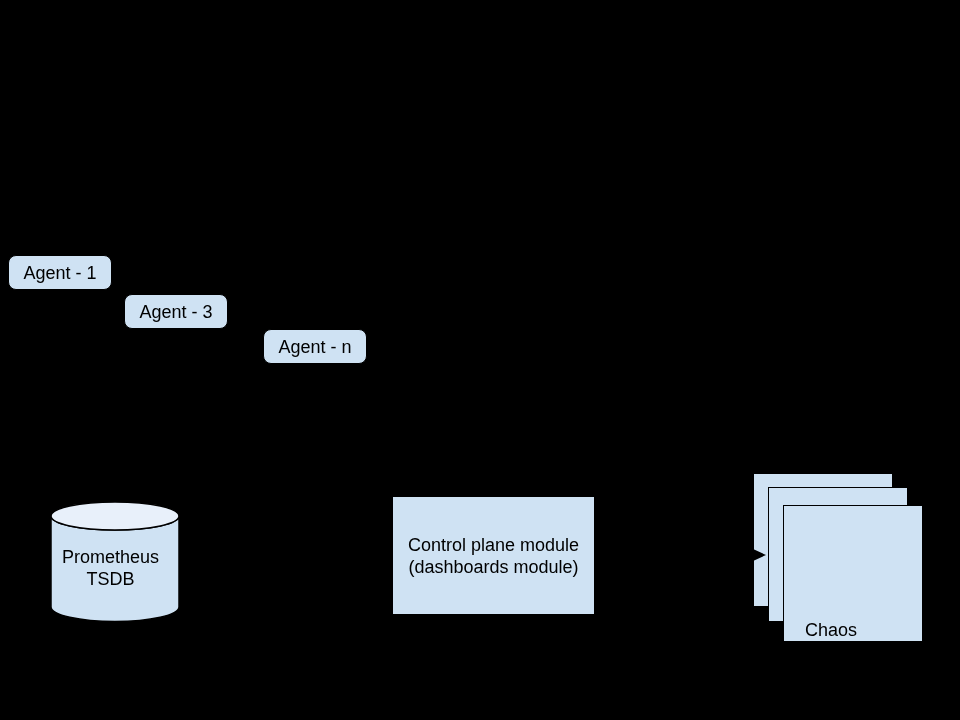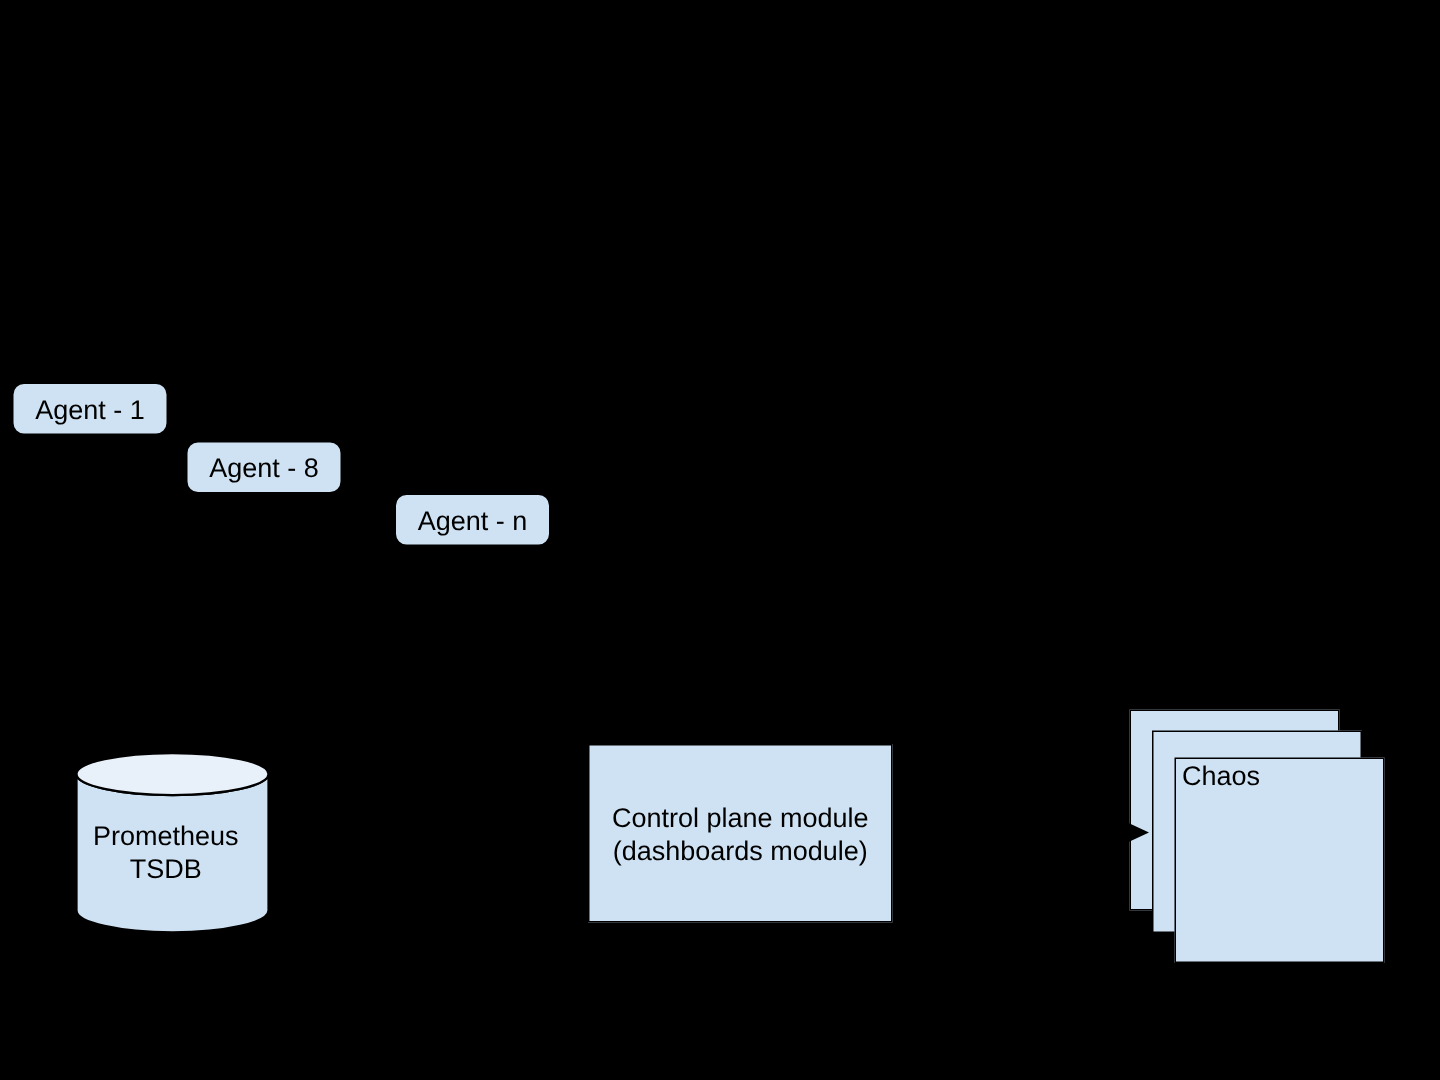--- a/index.html
+++ b/index.html
@@ -62,42 +62,42 @@
   .card {
     border: 1.5px solid #000;
     width: 140px;
   }
   .card-back   { left: 753px; top: 457px; height: 134px; }
   .card-middle { left: 768px; top: 471px; height: 135px; }
   .card-front  {
     left: 783px; top: 489px; height: 137px;
     display: flex;
     flex-direction: column;
-    justify-content: flex-start;
-    padding-left: 4px;
+    justify-content: flex-end;
+    padding-left: 21px;
   }
 
   .arrow-overlay {
     position: absolute;
     left: 0; top: 0;
     width: 960px; height: 720px;
     pointer-events: none;
   }
   .line { white-space: nowrap; }
 </style>
 </head>
 <body>
 
 <div class="canvas" style="--bg: #000000; --node-fill: #cfe2f3; --text: #000000;">
 
   <div class="node agent agent-1">
     <span class="line">Agent - 1</span>
   </div>
   <div class="node agent agent-2">
-    <span class="line">Agent - 8</span>
+    <span class="line">Agent - 3</span>
   </div>
   <div class="node agent agent-n">
     <span class="line">Agent - n</span>
   </div>
 
   <div class="cylinder-wrap">
     <svg width="130" height="122" viewBox="0 0 130 122">
       <path d="M1 15 L1 106 A64 14.5 0 0 0 129 106 L129 15 A64 14 0 0 1 1 15 Z" fill="#cfe2f3" stroke="#000000" stroke-width="1.5" class="cyl-body"></path>
       <ellipse cx="65" cy="15" rx="64" ry="14" fill="#e8f0fa" stroke="#000000" stroke-width="1.5" class="cyl-top"></ellipse>
     </svg>

